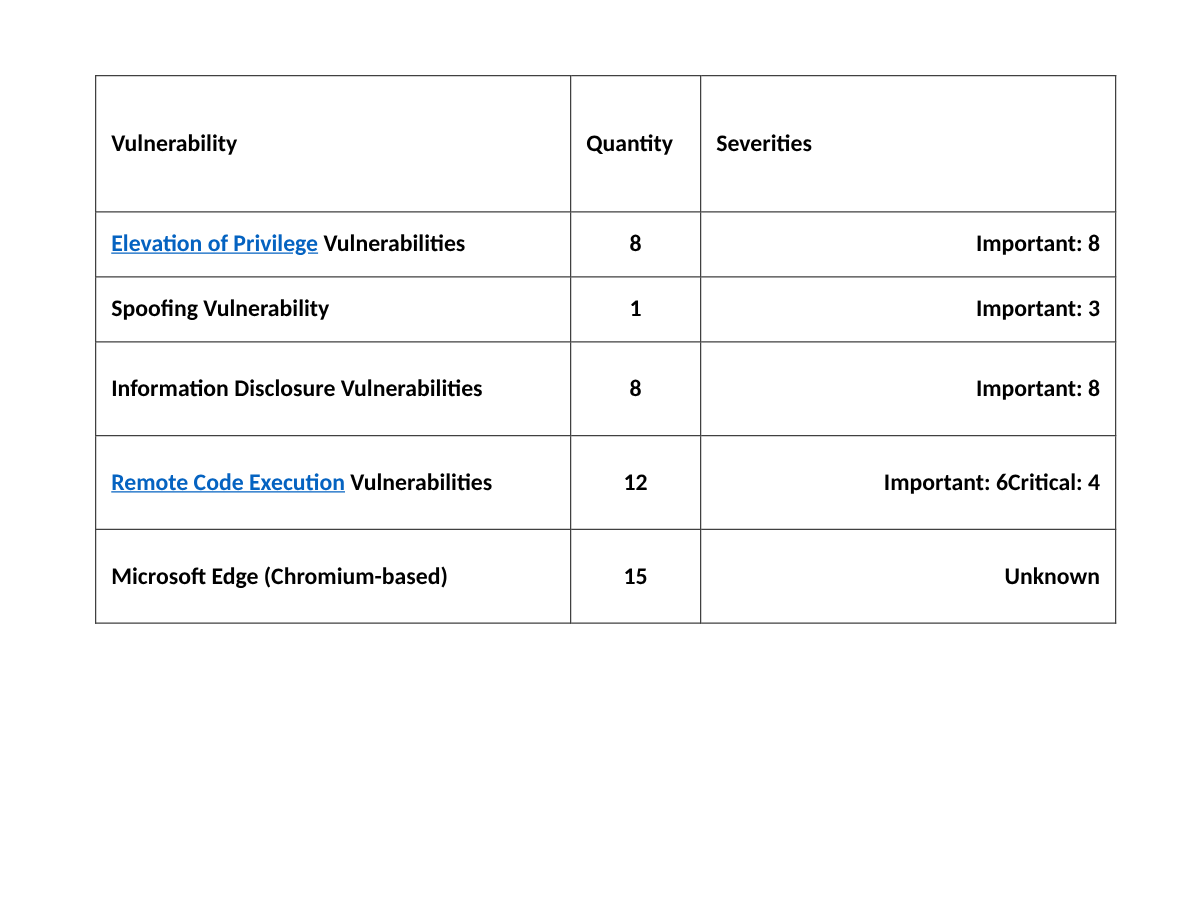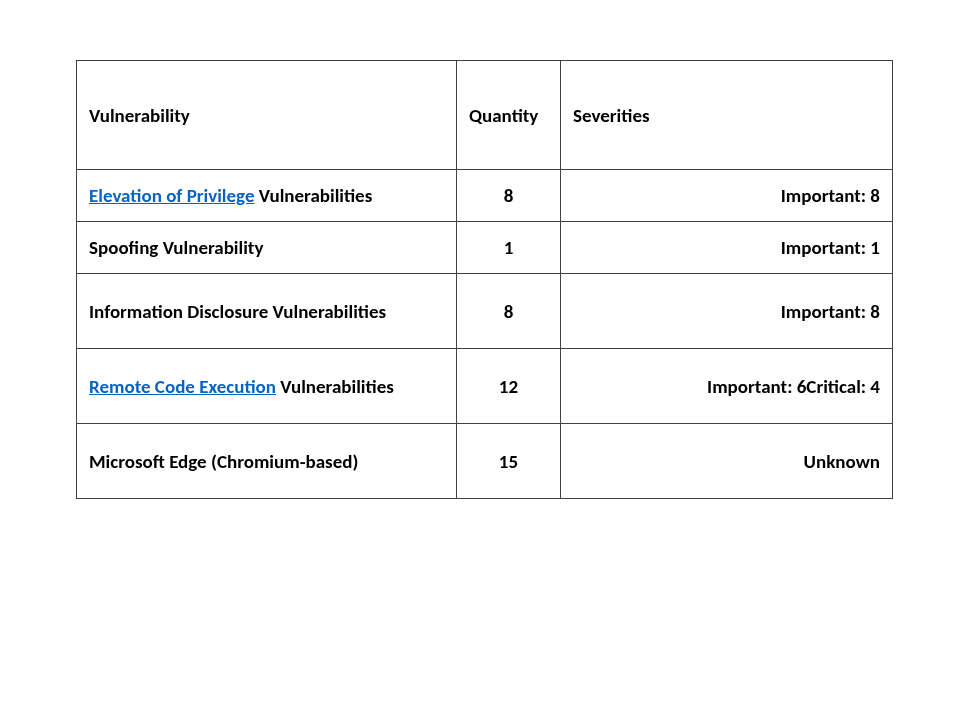--- a/index.html
+++ b/index.html
@@ -74,21 +74,21 @@
           <a class="term" href="#">Elevation of Privilege</a><span> Vulnerabilities</span>
         </td>
         <td class="qty">8</td>
         <td class="sev">Important: 8</td>
       </tr>
       <tr class="body">
         <td class="vname">
           <span>Spoofing Vulnerability</span>
         </td>
         <td class="qty">1</td>
-        <td class="sev">Important: 1</td>
+        <td class="sev">Important: 3</td>
       </tr>
       <tr class="tall">
         <td class="vname">
           <span>Information Disclosure Vulnerabilities</span>
         </td>
         <td class="qty">8</td>
         <td class="sev">Important: 8</td>
       </tr>
       <tr class="tall">
         <td class="vname">

